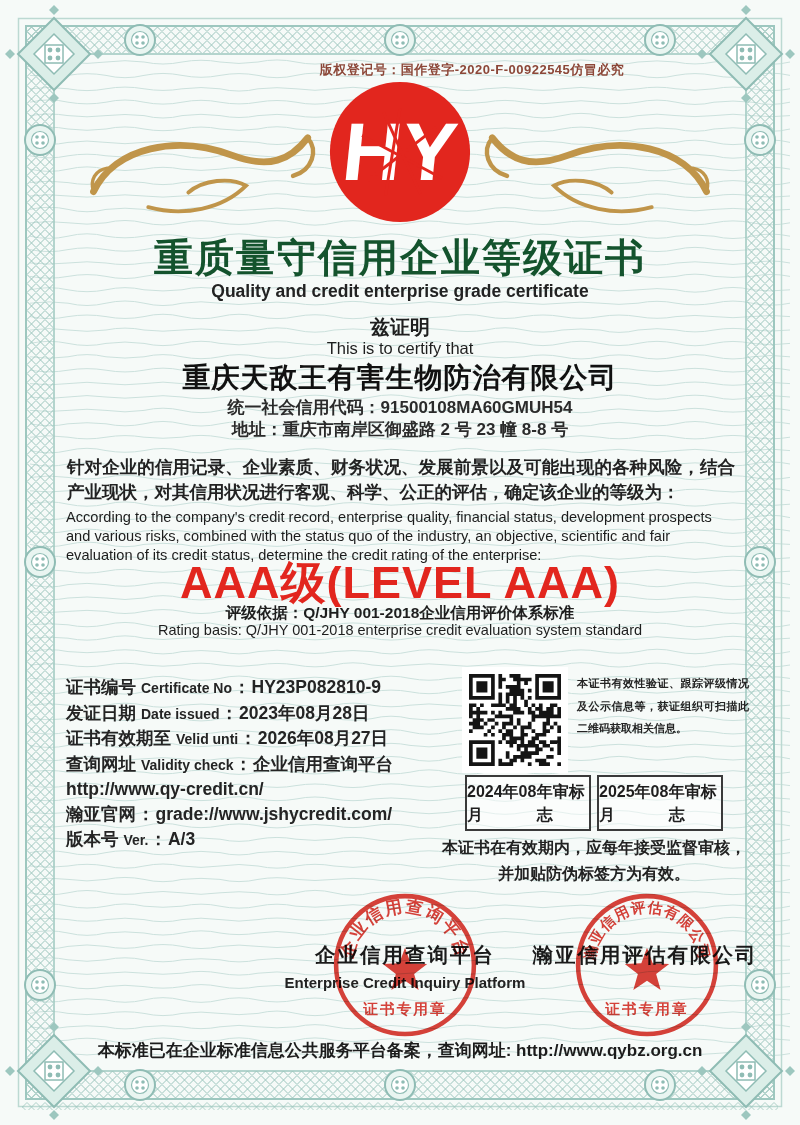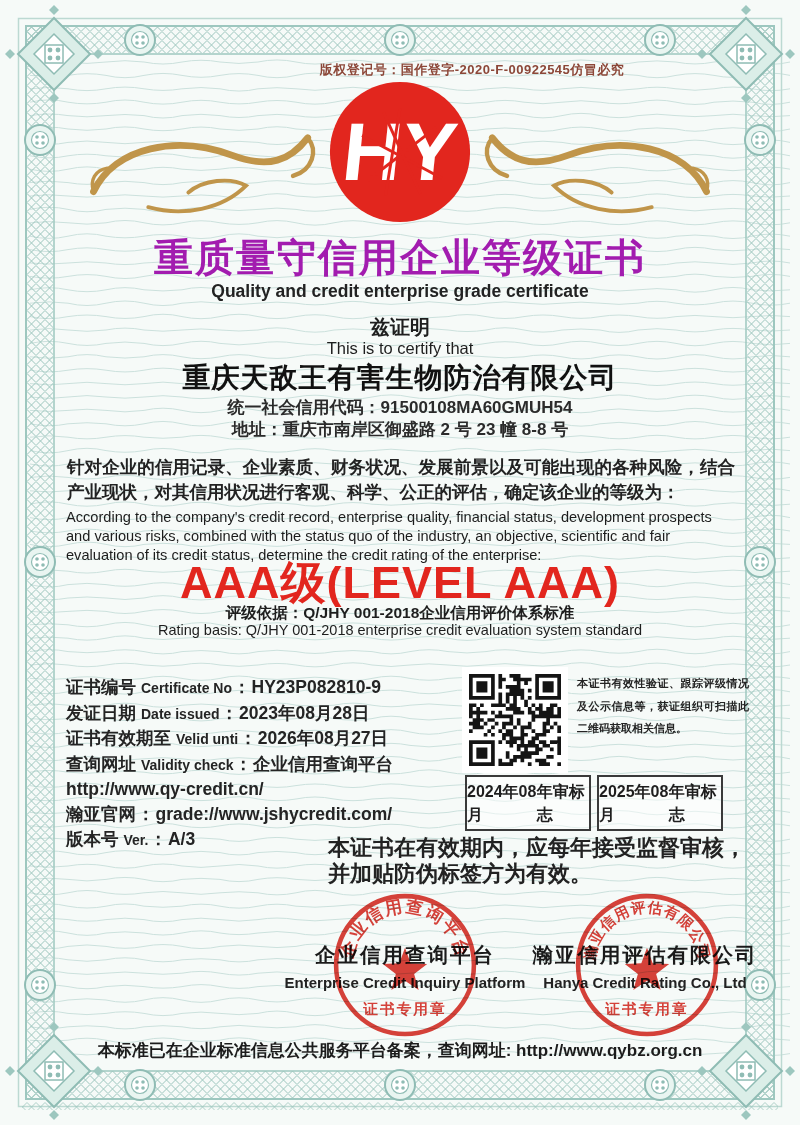--- a/index.html
+++ b/index.html
@@ -13,21 +13,21 @@
   .abs{position:absolute;}
   .ctr{left:0;right:0;text-align:center;}
 
   .copyright{top:61px;font-size:13px;font-weight:700;color:#8c4738;transform:translateX(72px);letter-spacing:.5px;}
 
   .logo{left:327px;top:79px;width:146px;height:146px;}
   .flourish{top:129px;width:238px;height:88px;}
   .flourish.fl-left{left:86px;}
   .flourish.fl-right{left:476px;transform:scaleX(-1);}
 
-  .title-zh{top:231px;font-size:39px;font-weight:900;letter-spacing:2px;color:#a21caf;}
+  .title-zh{top:231px;font-size:39px;font-weight:900;letter-spacing:2px;color:#14532d;}
   .title-en{top:281px;font-size:17.5px;font-weight:600;color:#222;}
   .certify-zh{top:314px;font-size:20px;font-weight:600;}
   .certify-en{top:339px;font-size:16.5px;font-weight:500;}
   .company{top:359px;font-size:28px;font-weight:900;letter-spacing:1px;color:#111;}
   .code-line{top:396px;font-size:17px;font-weight:600;color:#2b2b2b;}
   .addr-line{top:418px;font-size:17px;font-weight:600;color:#2b2b2b;}
 
   .para-zh{top:455px;left:67px;width:668px;font-size:17.5px;line-height:25px;font-weight:600;text-align:justify;color:#222;}
   .para-en{top:508px;left:66px;width:672px;font-size:14.6px;line-height:18.8px;font-weight:500;color:#1c1c1c;}
 
@@ -41,21 +41,21 @@
   .dl-sep{margin:0 1px;}
 
   .qr-box{left:462px;top:667px;width:106px;height:106px;background:#ffffff;display:flex;align-items:center;justify-content:center;}
   .qr-note{left:577px;top:672px;width:172px;font-size:11px;line-height:22.6px;font-weight:600;text-align:justify;color:#242424;}
 
   .annual-box{top:775px;width:122px;height:52px;border:2px solid #3a3a3a;background:rgba(255,255,255,.5);
     display:flex;flex-direction:row;align-items:center;justify-content:center;font-size:16px;font-weight:600;line-height:23px;}
   .annual-box.b1{left:465px;}
   .annual-box.b2{left:597px;}
 
-  .validity-note{top:835px;right:54px;text-align:left;font-size:22px;line-height:26px;font-weight:600;color:#222;}
+  .validity-note{top:835px;right:54px;text-align:center;font-size:16px;line-height:26px;font-weight:600;color:#222;}
 
   .org{top:941px;width:300px;text-align:center;}
   .org.o-left{left:255px;}
   .org.o-right{left:495px;}
   .org-zh{font-size:20.5px;font-weight:800;letter-spacing:2px;color:#1a1a1a;}
   .org-en{font-size:15px;font-weight:600;margin-top:5px;color:#222;text-align:center;}
 
   .stamp{position:absolute;width:152px;height:152px;opacity:.87;mix-blend-mode:multiply;}
   .stamp.s-left{left:329px;top:886px;}
   .stamp.s-right{left:571px;top:886px;}
@@ -365,21 +365,20 @@
     <div>本证书在有效期内，应每年接受监督审核，</div>
     <div>并加贴防伪标签方为有效。</div>
   </div>
 
   <div class="abs org o-left">
     <div class="org-zh">企业信用查询平台</div>
     <div class="org-en">Enterprise Credit Inquiry Platform</div>
   </div>
   <div class="abs org o-right">
     <div class="org-zh">瀚亚信用评估有限公司</div>
-    <div class="org-en">Hanya Credit Rating Co., Ltd</div>
   </div>
 
   <svg class="stamp s-left" viewBox="0 0 150 150">
     <defs>
         <path id="arcL" d="M 23 78 A 52 52 0 0 1 127 78" fill="none"></path>
       </defs>
     <circle cx="75" cy="78" r="68" fill="none" stroke="#d7251c" stroke-width="4.5"></circle>
     <polygon points="75,61 80.6,76.3 96.9,76.9 84,86.9 88.5,102.6 75,93.5 61.5,102.6 66,86.9 53.1,76.9 69.4,76.3" fill="#d7251c"></polygon>
     <text font-size="17" font-weight="700" fill="#d7251c" letter-spacing="2">
       <textPath href="#arcL" startOffset="50%" text-anchor="middle">企业信用查询平台</textPath>

